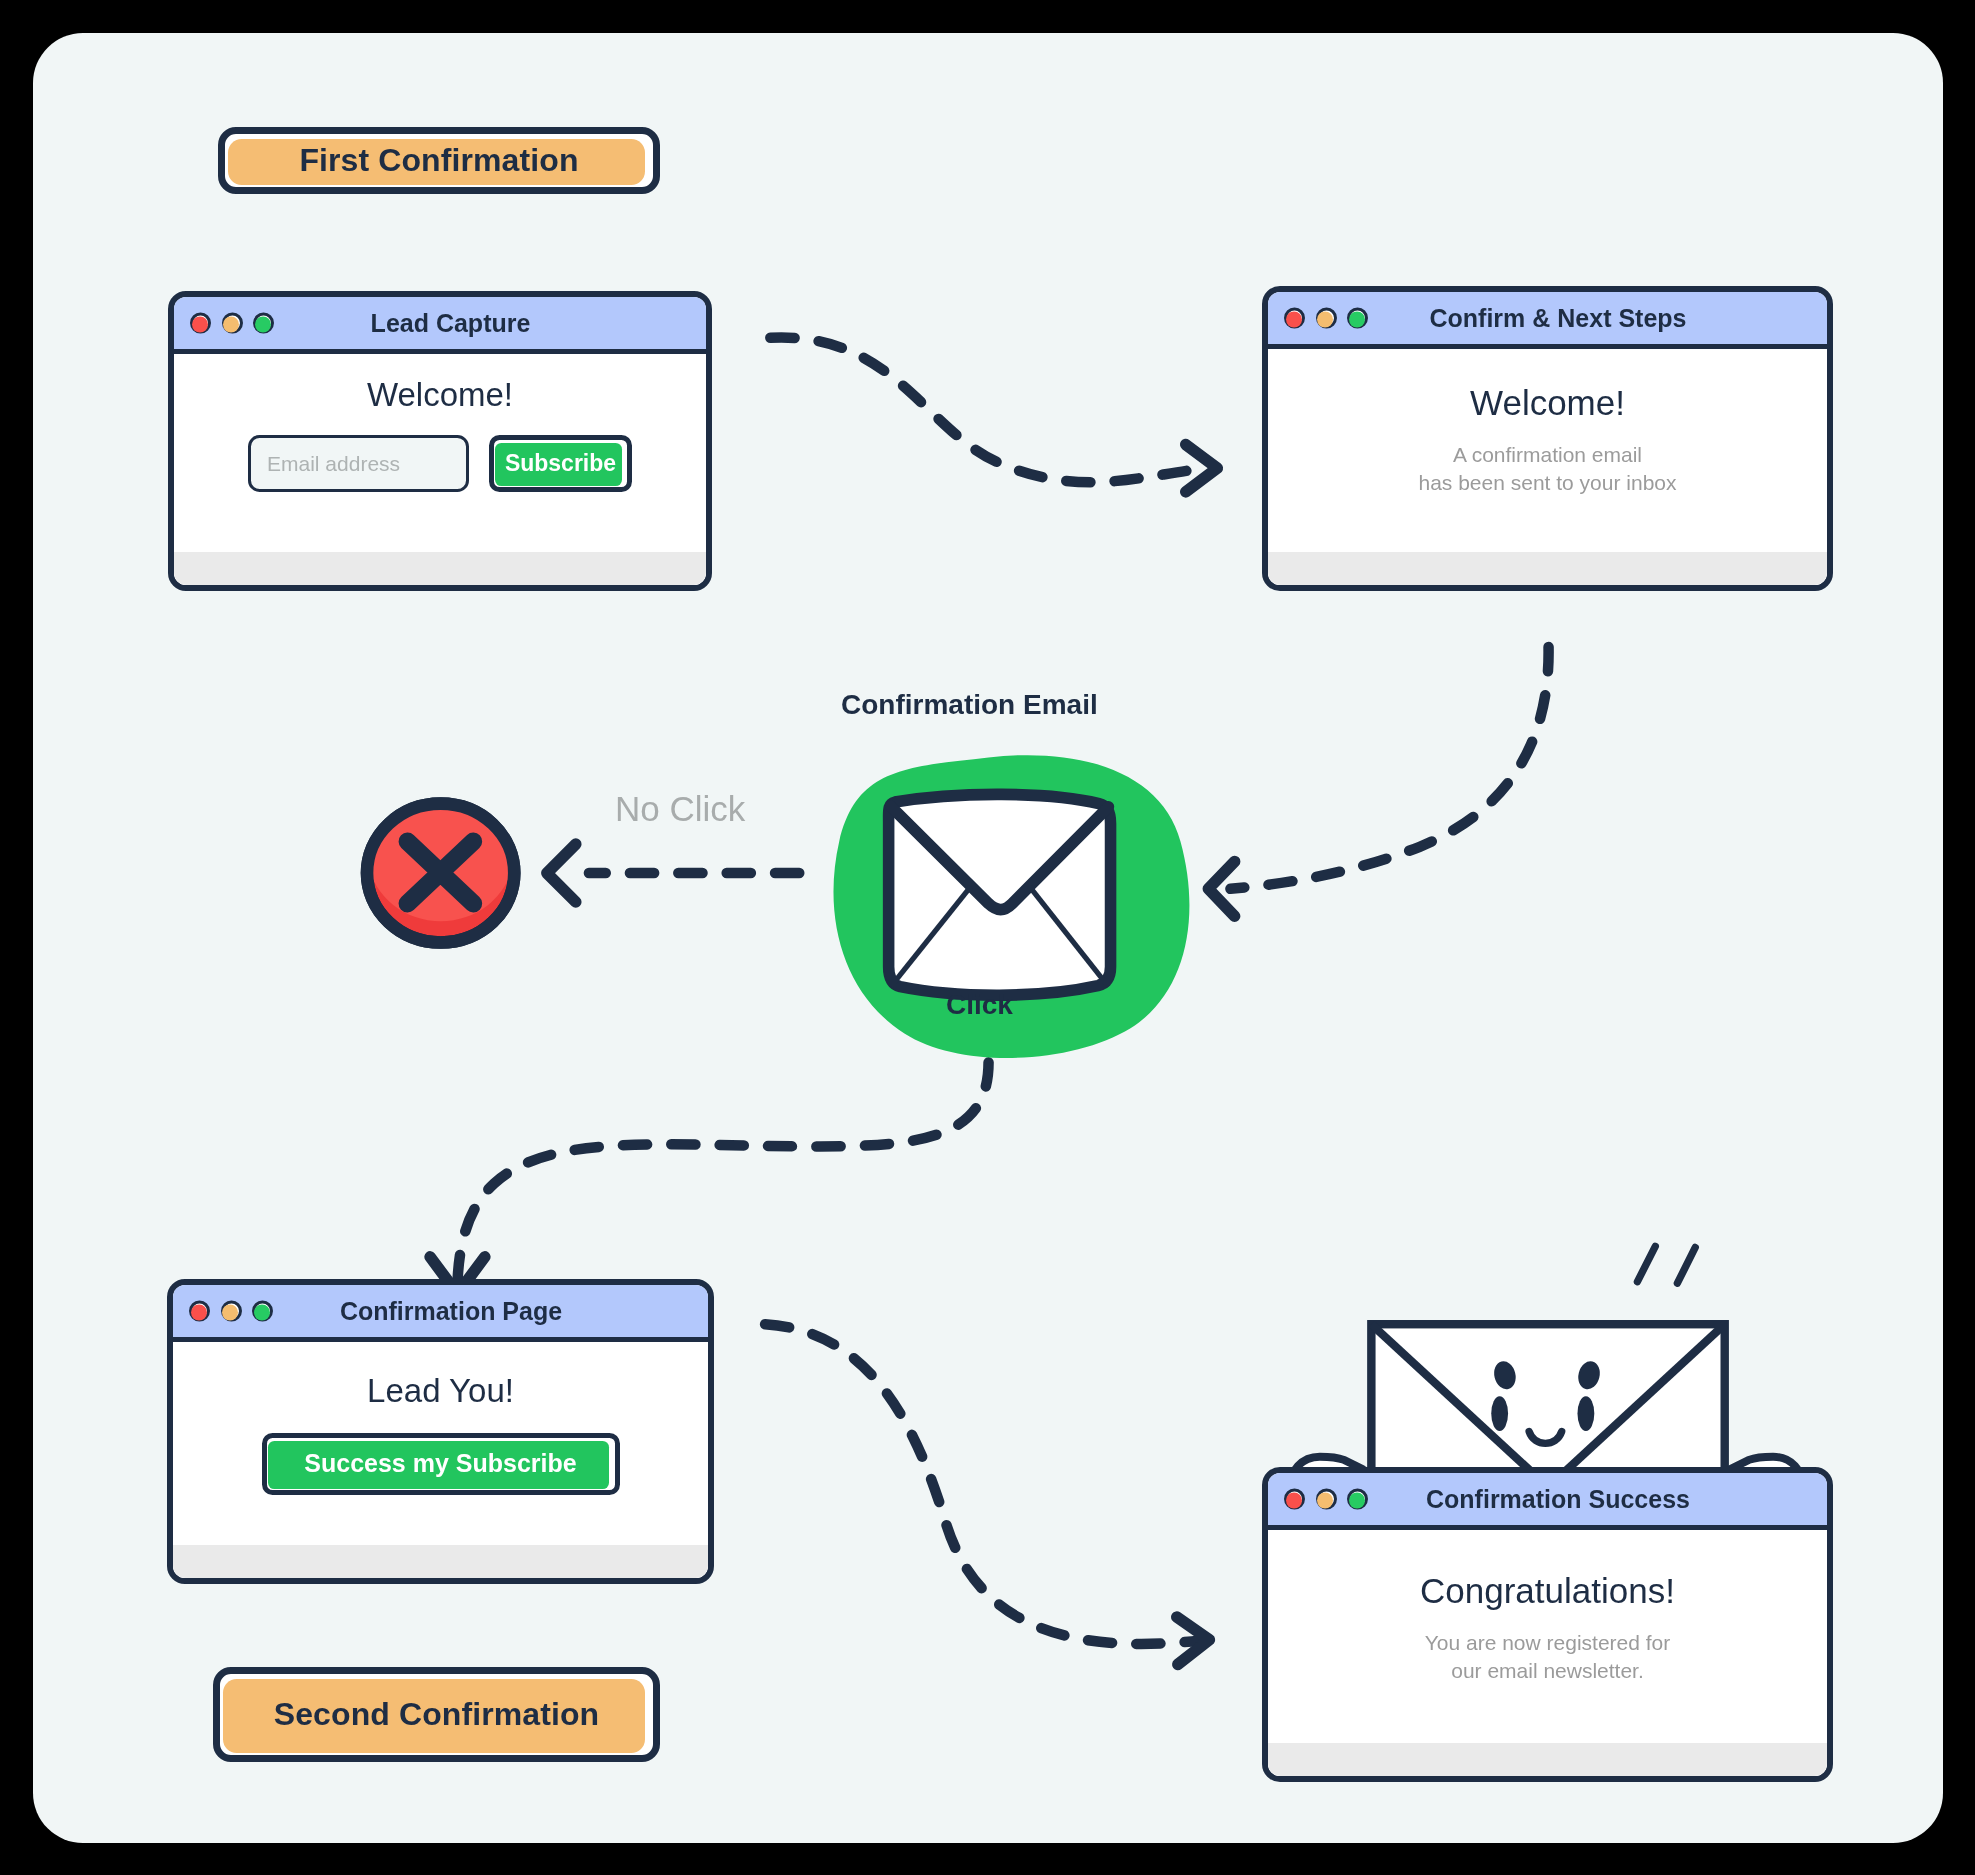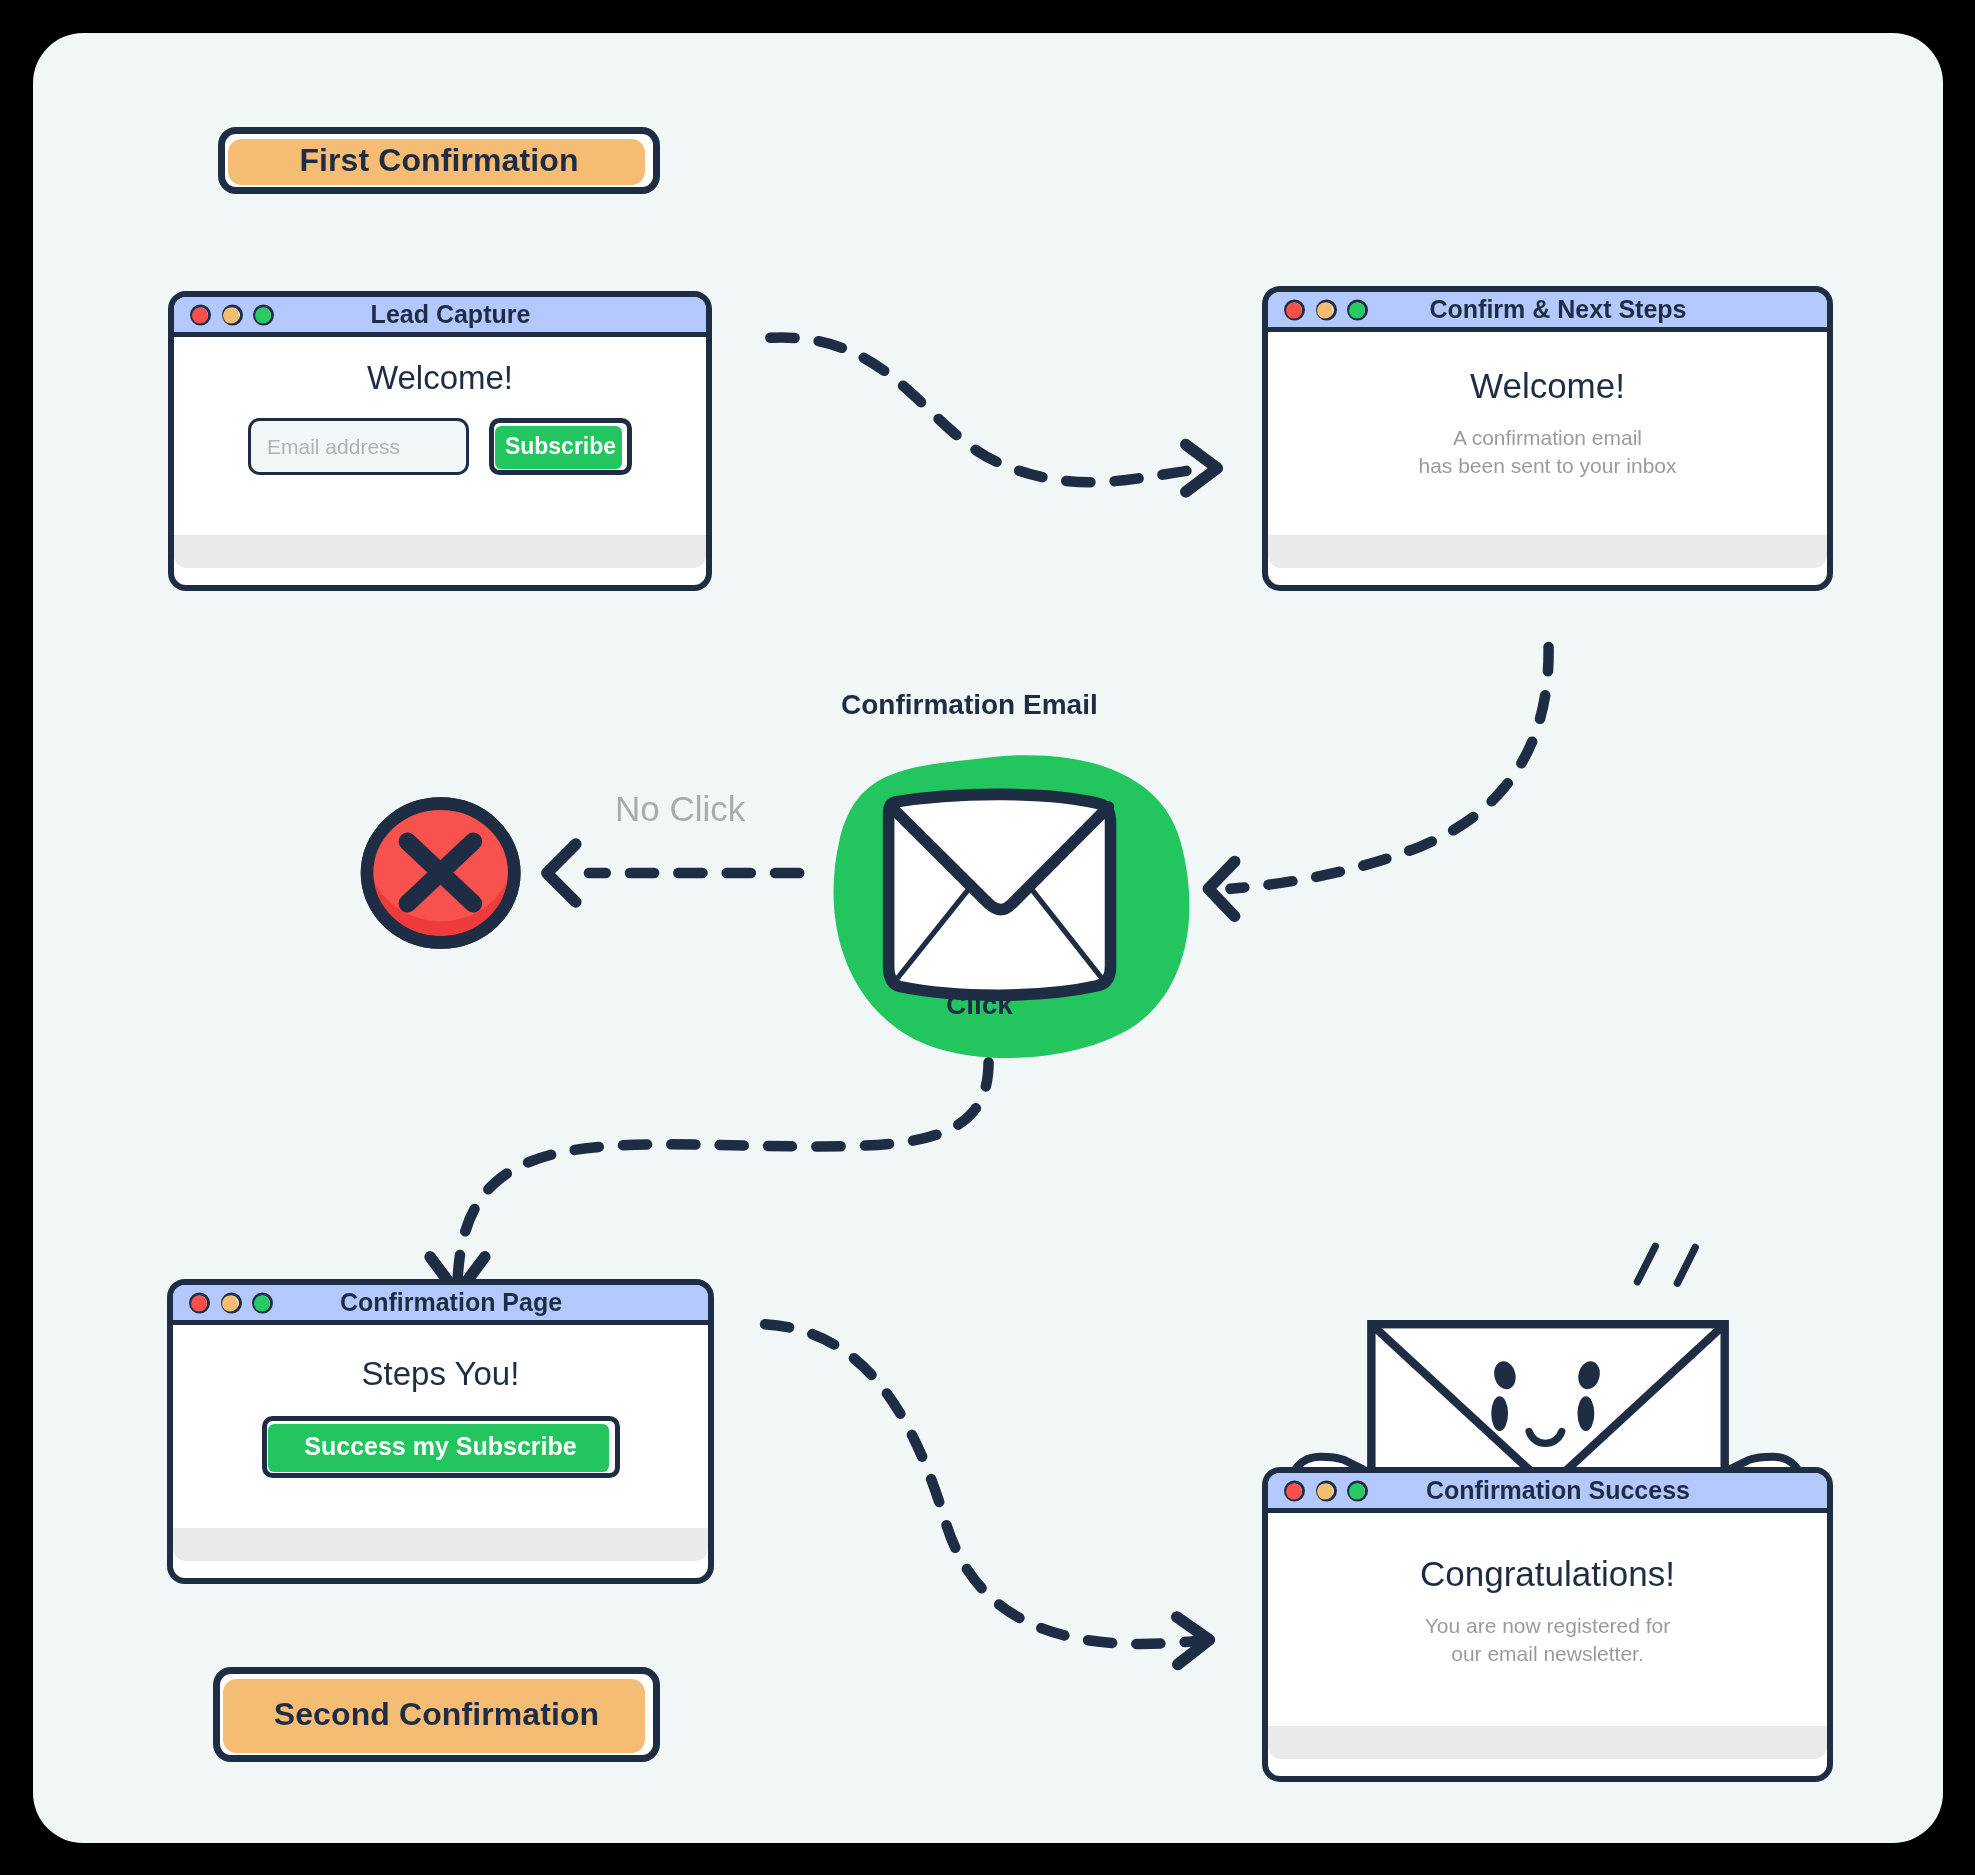--- a/index.html
+++ b/index.html
@@ -51,21 +51,21 @@
   .win{
     position:absolute;
     border:6.3px solid #1e2d44;
     border-radius:18px;
     background:#ffffff;
     box-sizing:border-box;
     overflow:hidden;
   }
   .win .titlebar{
     position:relative;
-    height:40px;
+    height:57px;
     background:#b3c8fc;
     border-bottom:5.3px solid #1e2d44;
     display:flex;align-items:center;
     box-sizing:border-box;
   }
   .win .dots{
     position:absolute;left:16px;top:50%;transform:translateY(-50%);
     display:flex;gap:10.5px;
   }
   .dot{
@@ -346,21 +346,21 @@
           </span>
         <span class="dot green">
             <i></i>
           </span>
       </div>
       <div class="wtitle">Confirmation Page</div>
     </div>
     <div class="body">
       <div class="inner-shadow"></div>
       <div class="content" style="padding-top:30.5px;">
-        <p class="h-welcome">Steps You!</p>
+        <p class="h-welcome">Lead You!</p>
         <div class="gbtn btn-confirm" style="margin-top:24px;">
           <div class="gfill"></div>
           <span>Success my Subscribe</span>
         </div>
       </div>
     </div>
   </div>
 
   <div class="win" style="left:1262px;top:1467px;width:571px;height:315px;">
     <div class="titlebar">

